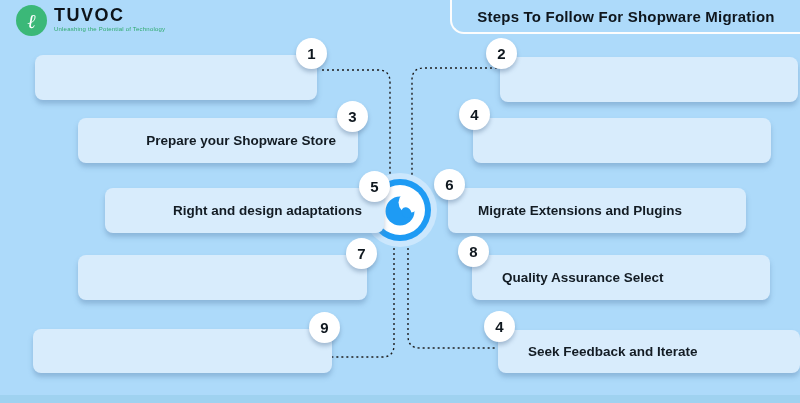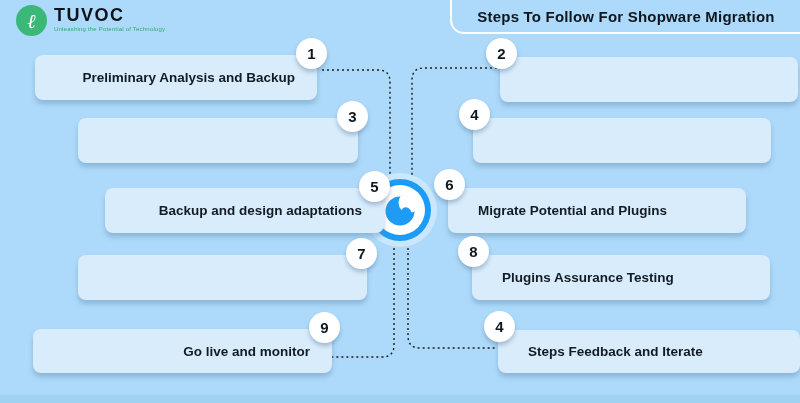--- a/index.html
+++ b/index.html
@@ -91,59 +91,58 @@
       <span class="brand-name">TUVOC</span>
       <span class="brand-tagline">Unleashing the Potential of Technology</span>
     </div>
   </div>
 
   <div class="titlebox">
     <span class="title">Steps To Follow For Shopware Migration</span>
   </div>
 
   <div class="step side-left s1">
-    <span>Preliminary Analysis and Backup</span>
     <span class="num">1</span>
   </div>
 
   <div class="step side-right s2">
     <span class="num">2</span>
   </div>
 
   <div class="step side-left s3">
+    <span>Prepare your Shopware Store</span>
     <span class="num">3</span>
   </div>
 
   <div class="step side-right s4">
     <span class="num">4</span>
   </div>
 
   <div class="step side-left s5">
-    <span>Backup and design adaptations</span>
+    <span>Right and design adaptations</span>
     <span class="num">5</span>
   </div>
 
   <div class="step side-right s6">
-    <span>Migrate Potential and Plugins</span>
+    <span>Migrate Extensions and Plugins</span>
     <span class="num">6</span>
   </div>
 
   <div class="step side-left s7">
     <span class="num">7</span>
   </div>
 
   <div class="step side-right s8">
-    <span>Plugins Assurance Testing</span>
+    <span>Quality Assurance Select</span>
     <span class="num">8</span>
   </div>
 
   <div class="step side-left s9">
-    <span>Go live and monitor</span>
     <span class="num">9</span>
   </div>
 
   <div class="step side-right s10">
-    <span>Steps Feedback and Iterate</span>
+    <span>Seek Feedback and Iterate</span>
     <span class="num">4</span>
   </div>
 
   <div class="footer-strip"></div>
 </div>
 
 </body></html>

